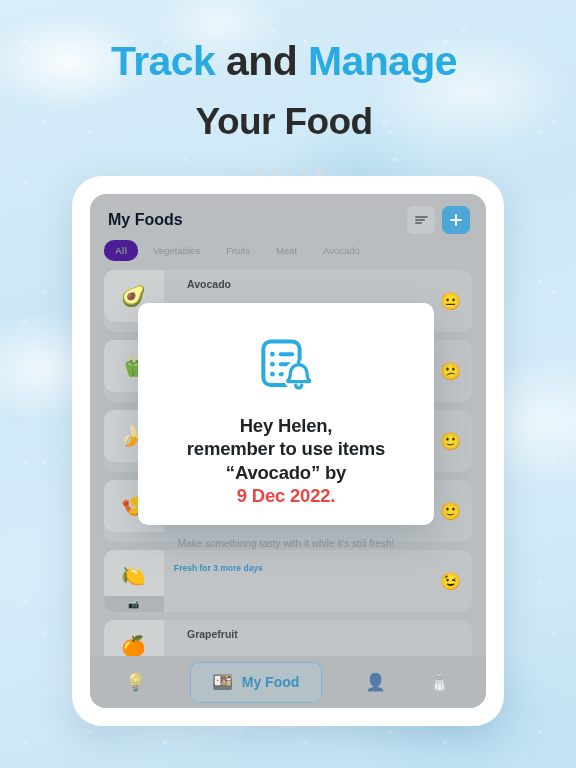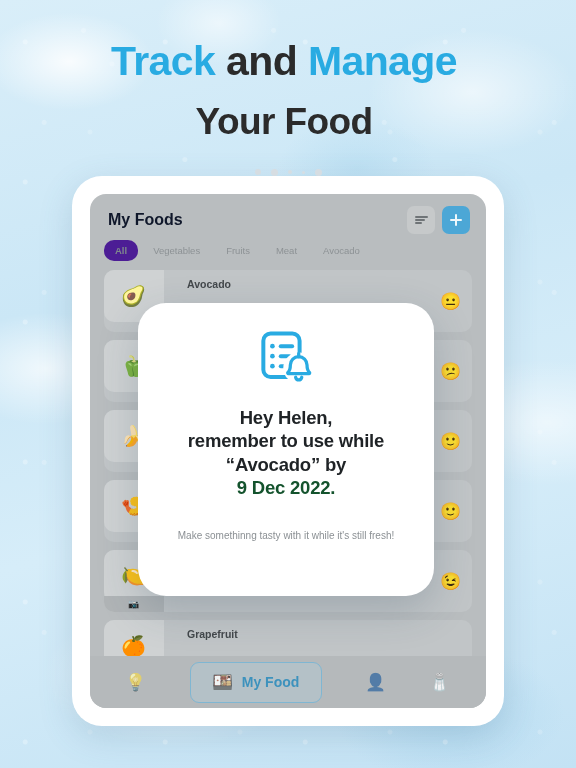--- a/index.html
+++ b/index.html
@@ -172,34 +172,34 @@
     border-radius:9px;
     padding:9px 22px;
     background:rgba(178,208,224,.35);
   }
   .nav-pill .lbl { font-size:14px; font-weight:700; color:#3d92bd; }
 
   
   .modal {
     position:absolute;
     left:138px; top:303px;
-    width:296px; height:293px;
+    width:296px; height:222px;
     background:#fff;
-    border-radius:28px;
+    border-radius:10px;
     box-shadow:0 14px 40px rgba(40,70,90,.22);
     z-index:5;
     text-align:center;
-    padding:26px 22px 0;
+    padding:34px 22px 0;
   }
   .modal-icon { display:flex; justify-content:center; margin-bottom:19px; }
   .modal-title {
     font-size:18.5px; font-weight:900; color:#1f2326;
     line-height:1.27; letter-spacing:-.2px;
   }
-  .modal-date { color:#14532d; font-weight:900; }
+  .modal-date { color:#ef4444; font-weight:900; }
   .modal-body {
     margin-top:28px;
     font-size:10px; color:#8b9094; line-height:1.5;
     padding:0 14px;
   }
 </style>
 </head>
 <body>
 
 <div id="page">
@@ -333,21 +333,21 @@
         <rect x="24" y="27.8" width="14" height="4.4" rx="2.2" fill="#29ABE2"></rect>
         <rect x="24" y="38.8" width="9" height="4.4" rx="2.2" fill="#29ABE2"></rect>
         <circle cx="46" cy="43" r="17" fill="#fff"></circle>
         <path d="M46 30.5c-5.1 0-9.2 4.1-9.2 9.2 0 5.6-1.8 7.4-2.7 8.2-.5.5-.2 1.4.6 1.4h22.6c.8 0 1.1-.9.6-1.4-.9-.8-2.7-2.6-2.7-8.2 0-5.1-4.1-9.2-9.2-9.2z" stroke="#29ABE2" stroke-width="3.6" stroke-linejoin="round"></path>
         <path d="M42.6 53.2c.5 1.8 1.8 3 3.4 3s2.9-1.2 3.4-3" stroke="#29ABE2" stroke-width="3.6" stroke-linecap="round"></path>
         <path d="M46 27v3.5" stroke="#29ABE2" stroke-width="3.6" stroke-linecap="round"></path>
       </svg>
     </div>
     <div class="modal-title">
       <div>Hey Helen,</div>
-      <div>remember to use while</div>
+      <div>remember to use items</div>
       <div>“Avocado” by</div>
       <div class="modal-date">9 Dec 2022.</div>
     </div>
     <div class="modal-body">
       <span>Make somethinng tasty with it while</span>
       <span>it's still fresh!</span>
     </div>
   </div>
 
 </div>

